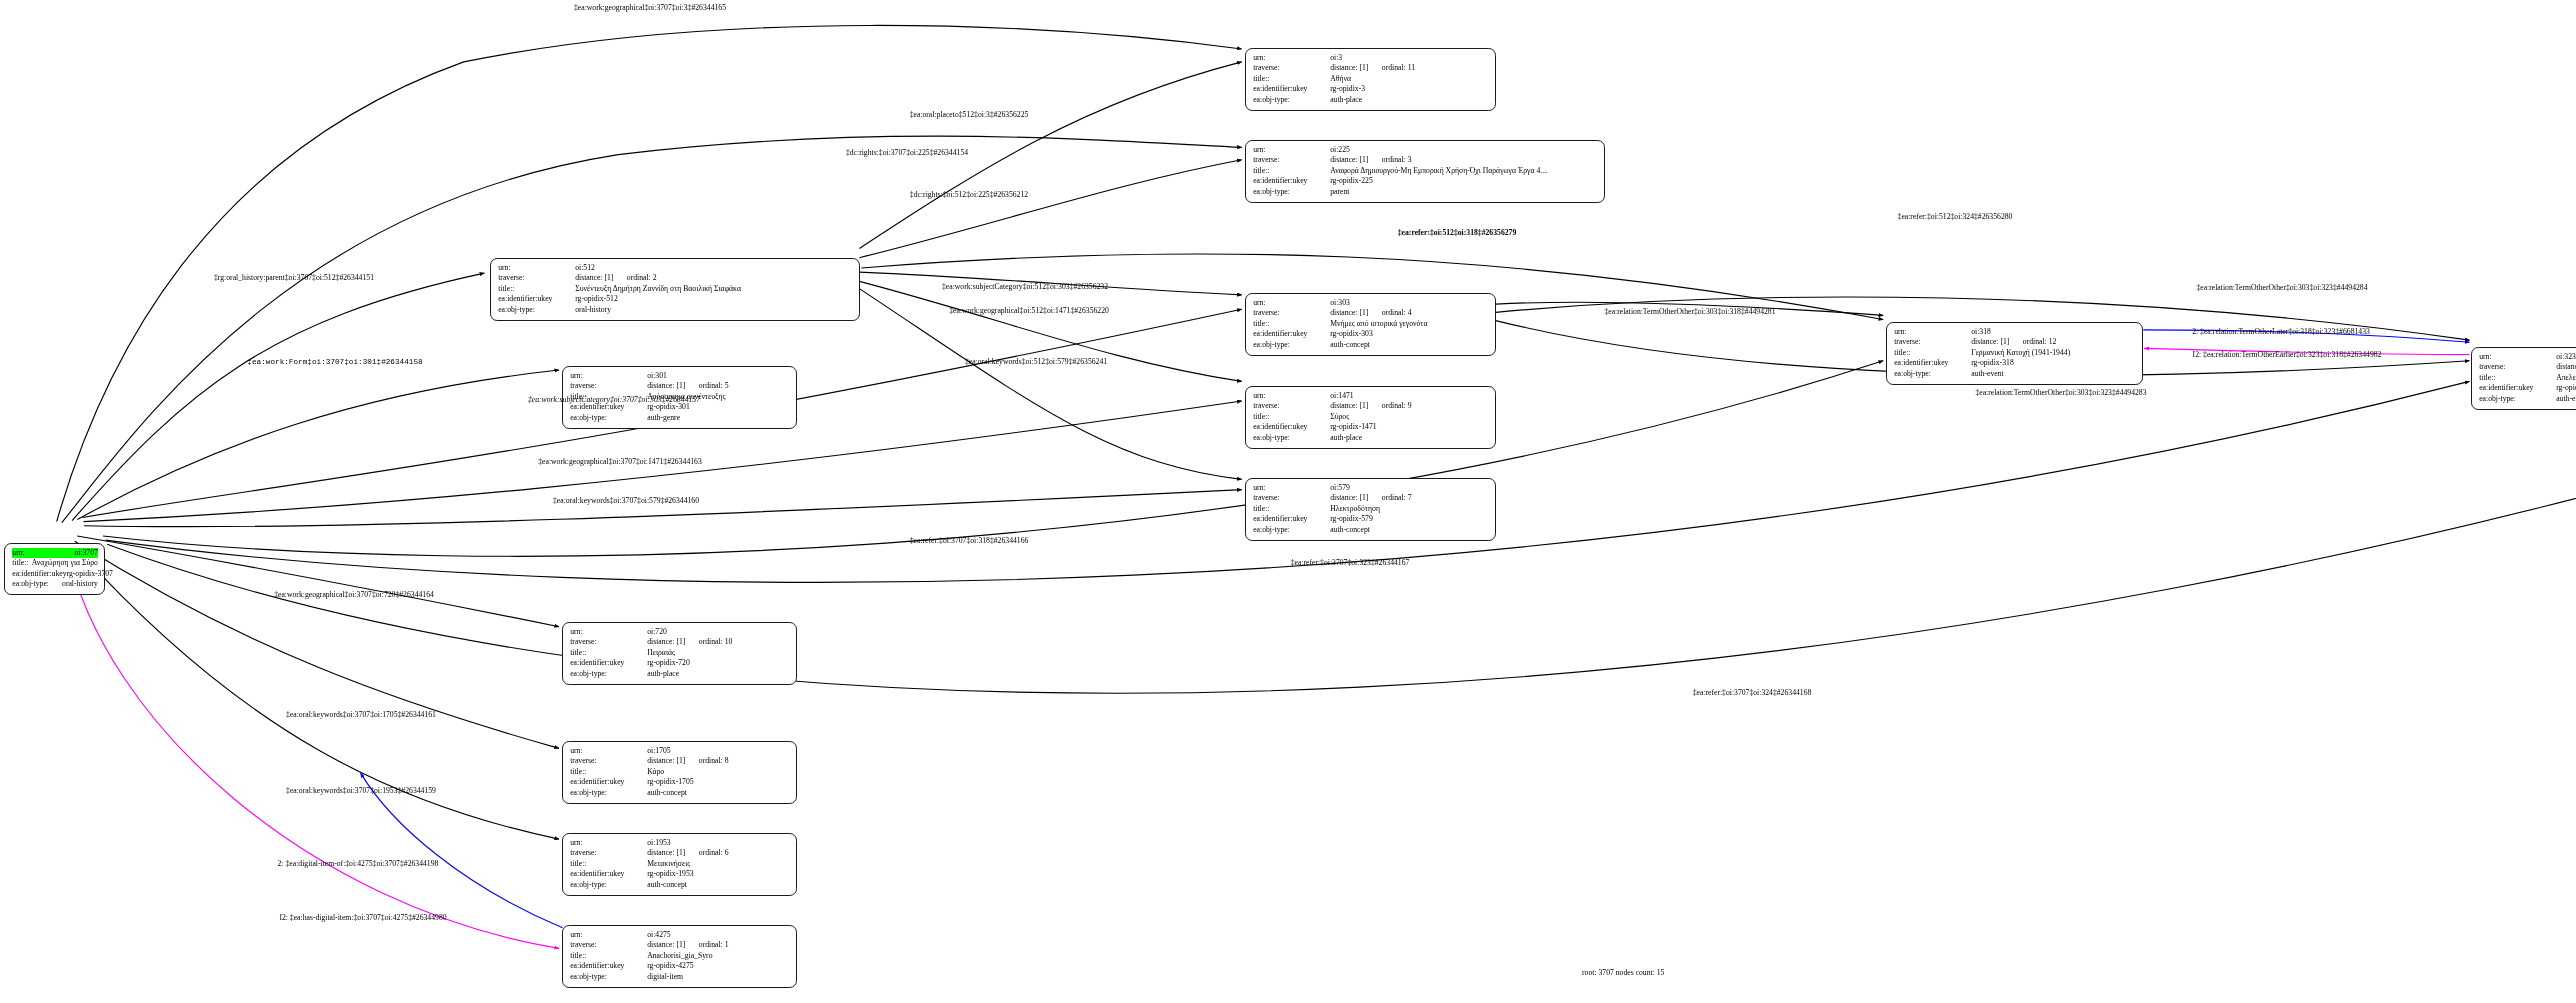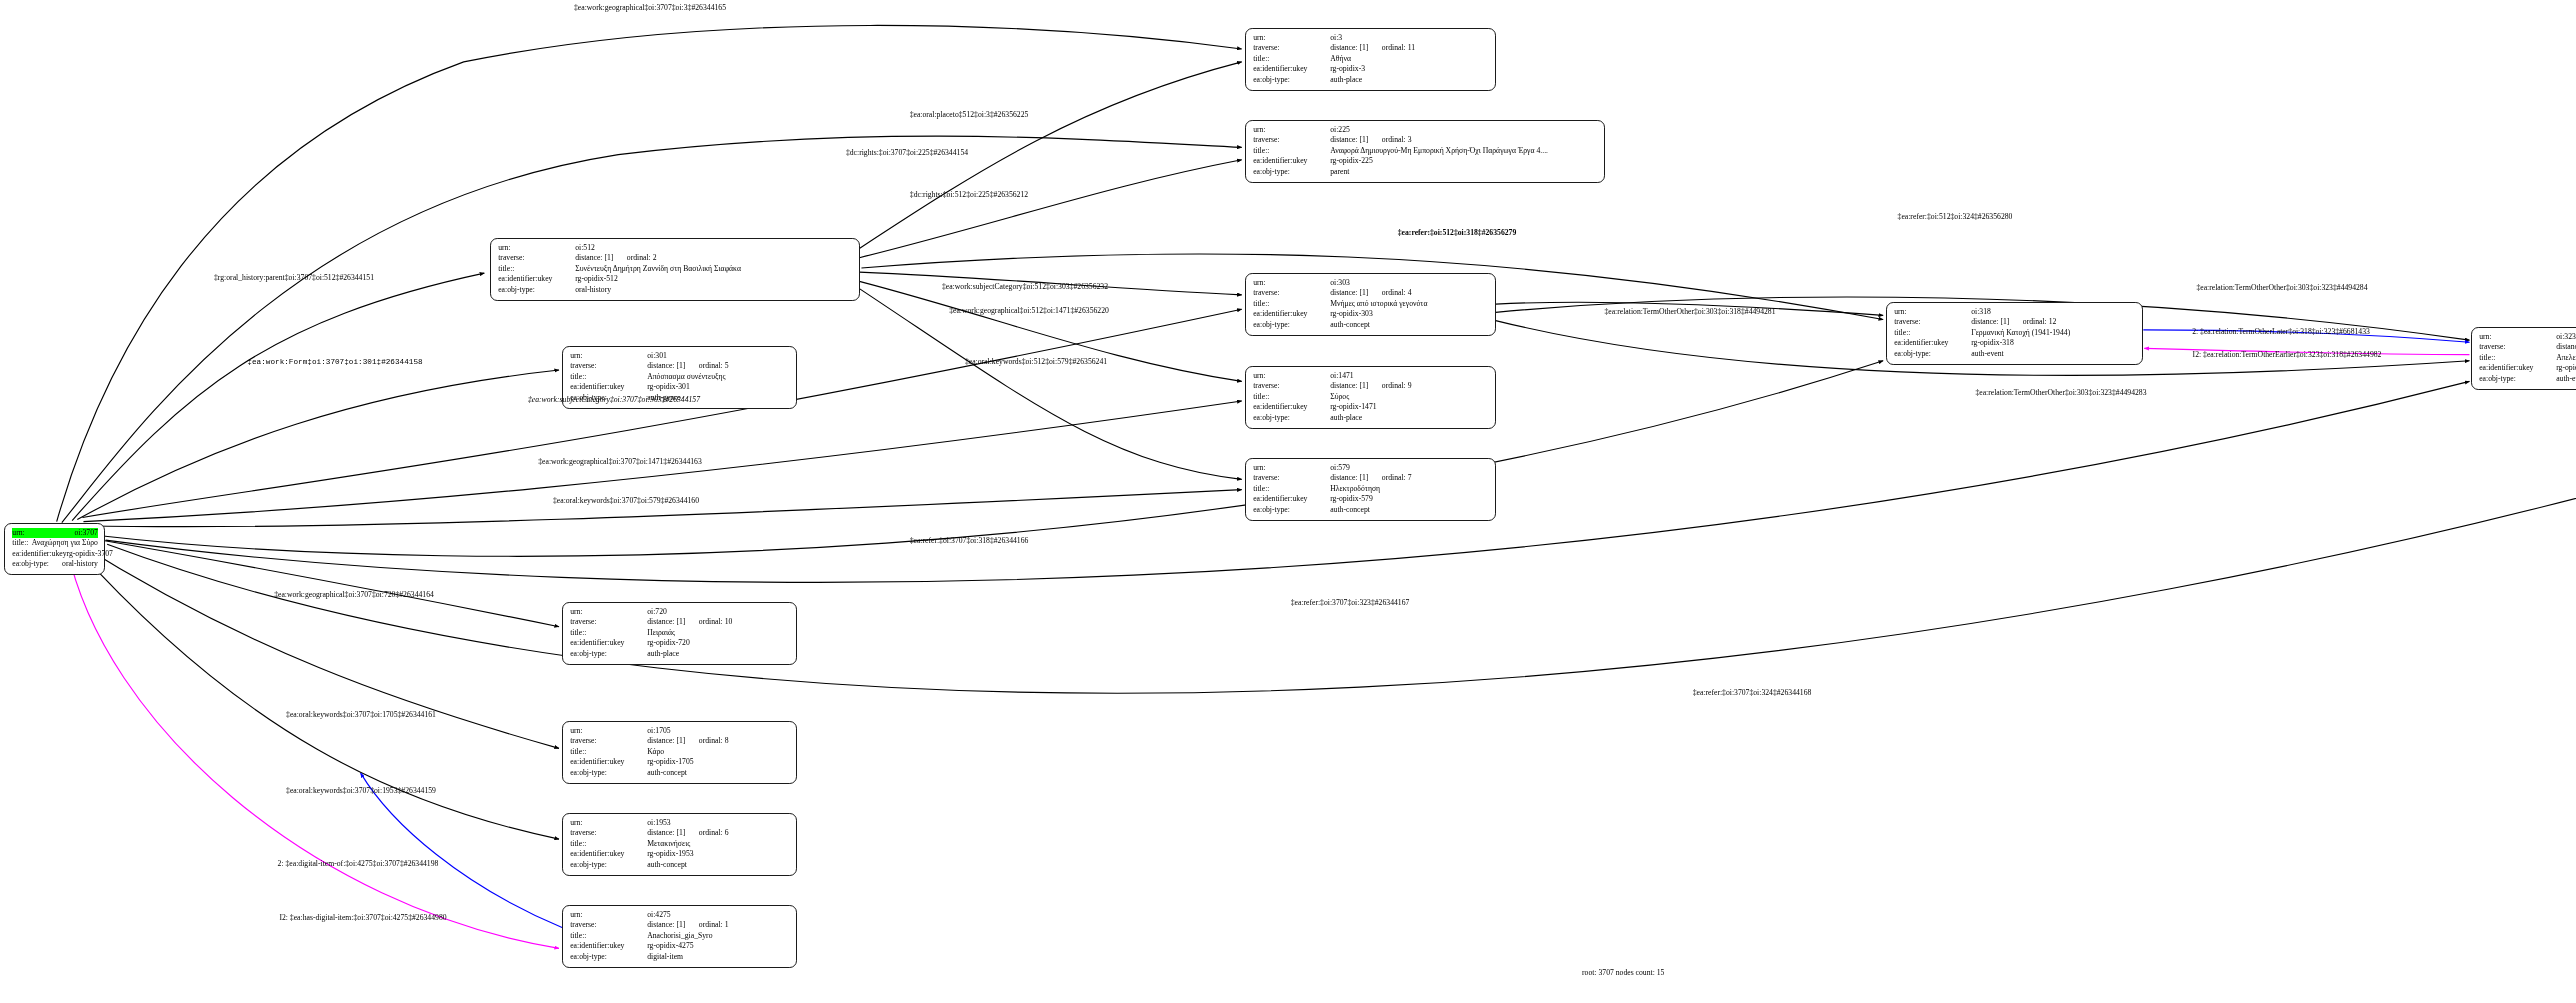--- a/index.html
+++ b/index.html
@@ -1,20 +1,20 @@
 <!DOCTYPE html>
 <html style="font-size:8.2px"><head>
 <meta charset="utf-8">
 <style>
   html,body{margin:0;padding:0;background:#ffffff;}
   body{font-family:"Liberation Serif", serif;}
   #canvas{position:relative;width:3301px;height:1004px;background:#fff;overflow:hidden;}
   svg#edges{position:absolute;left:0;top:0;width:3301px;height:1004px;pointer-events:none;}
   .node{position:absolute;border:0.8px solid #1a1a1a;border-radius:7.2px;background:#fff;
-        box-sizing:border-box;padding:3.6px 6.2px 4.1px 7.2px;}
+        box-sizing:border-box;padding:3.6px 6.2px 4.1px 7.2px;margin-top:20px;}
   .row{display:flex;align-items:baseline;line-height:1.38;white-space:nowrap;}
   .k{display:inline-block;font-size:7.7px;color:#000;}
   .v{display:inline-block;font-size:7.7px;color:#000;}
   .row.hl .k,.row.hl .v{background:#00ff00;}
   .row.hl .k{padding-right:2.1px;}
   .trav{display:flex;gap:13.4px;}
   .edge-label{position:absolute;font-size:7.7px;color:#000;white-space:nowrap;
               transform:translate(-50%,-50%);background:transparent;}
   .edge-label.blue{color:#000;}
   .edge-label.magenta{color:#000;}
@@ -466,21 +466,21 @@
       <div class="edge-label" style="left: 1036px; top: 361px;">‡ea:oral:keywords‡oi:512‡oi:579‡#26356241</div>
       <div class="edge-label" style="left: 1690px; top: 311px;">‡ea:relation:TermOtherOther‡oi:303‡oi:318‡#4494281</div>
       <div class="edge-label" style="left: 2282px; top: 287px;">‡ea:relation:TermOtherOther‡oi:303‡oi:323‡#4494284</div>
       <div class="edge-label blue" style="left: 2281px; top: 331px;">2: ‡ea:relation:TermOtherLater‡oi:318‡oi:323‡#6681433</div>
       <div class="edge-label magenta" style="left: 2287px; top: 354px;">I2: ‡ea:relation:TermOtherEarlier‡oi:323‡oi:318‡#26344982</div>
       <div class="edge-label" style="left: 2061px; top: 392px;">‡ea:relation:TermOtherOther‡oi:303‡oi:323‡#4494283</div>
       <div class="edge-label" style="left: 614px; top: 399px; font-style: italic;">‡ea:work:subjectCategory‡oi:3707‡oi:303‡#26344157</div>
       <div class="edge-label" style="left: 620px; top: 461px;">‡ea:work:geographical‡oi:3707‡oi:1471‡#26344163</div>
       <div class="edge-label" style="left: 626px; top: 500px; text-align: center;">‡ea:oral:keywords‡oi:3707‡oi:579‡#26344160</div>
       <div class="edge-label" style="left: 969px; top: 540px;">‡ea:refer:‡oi:3707‡oi:318‡#26344166</div>
-      <div class="edge-label" style="left: 1350px; top: 562px; margin-top: 40px;">‡ea:refer:‡oi:3707‡oi:323‡#26344167</div>
+      <div class="edge-label" style="left: 1350px; top: 562px;">‡ea:refer:‡oi:3707‡oi:323‡#26344167</div>
       <div class="edge-label" style="left: 354px; top: 594px;">‡ea:work:geographical‡oi:3707‡oi:720‡#26344164</div>
       <div class="edge-label" style="left: 1752px; top: 692px;">‡ea:refer:‡oi:3707‡oi:324‡#26344168</div>
       <div class="edge-label" style="left: 361px; top: 714px;">‡ea:oral:keywords‡oi:3707‡oi:1705‡#26344161</div>
       <div class="edge-label" style="left: 361px; top: 790px;">‡ea:oral:keywords‡oi:3707‡oi:1953‡#26344159</div>
       <div class="edge-label" style="left: 358px; top: 863px;">2: ‡ea:digital-item-of:‡oi:4275‡oi:3707‡#26344198</div>
       <div class="edge-label magenta" style="left: 363px; top: 917px;">I2: ‡ea:has-digital-item:‡oi:3707‡oi:4275‡#26344980</div>
     </div>
 
   <div class="footer" style="left:1566px;top:968px;">root: 3707 nodes count: 15</div>
 </div>

